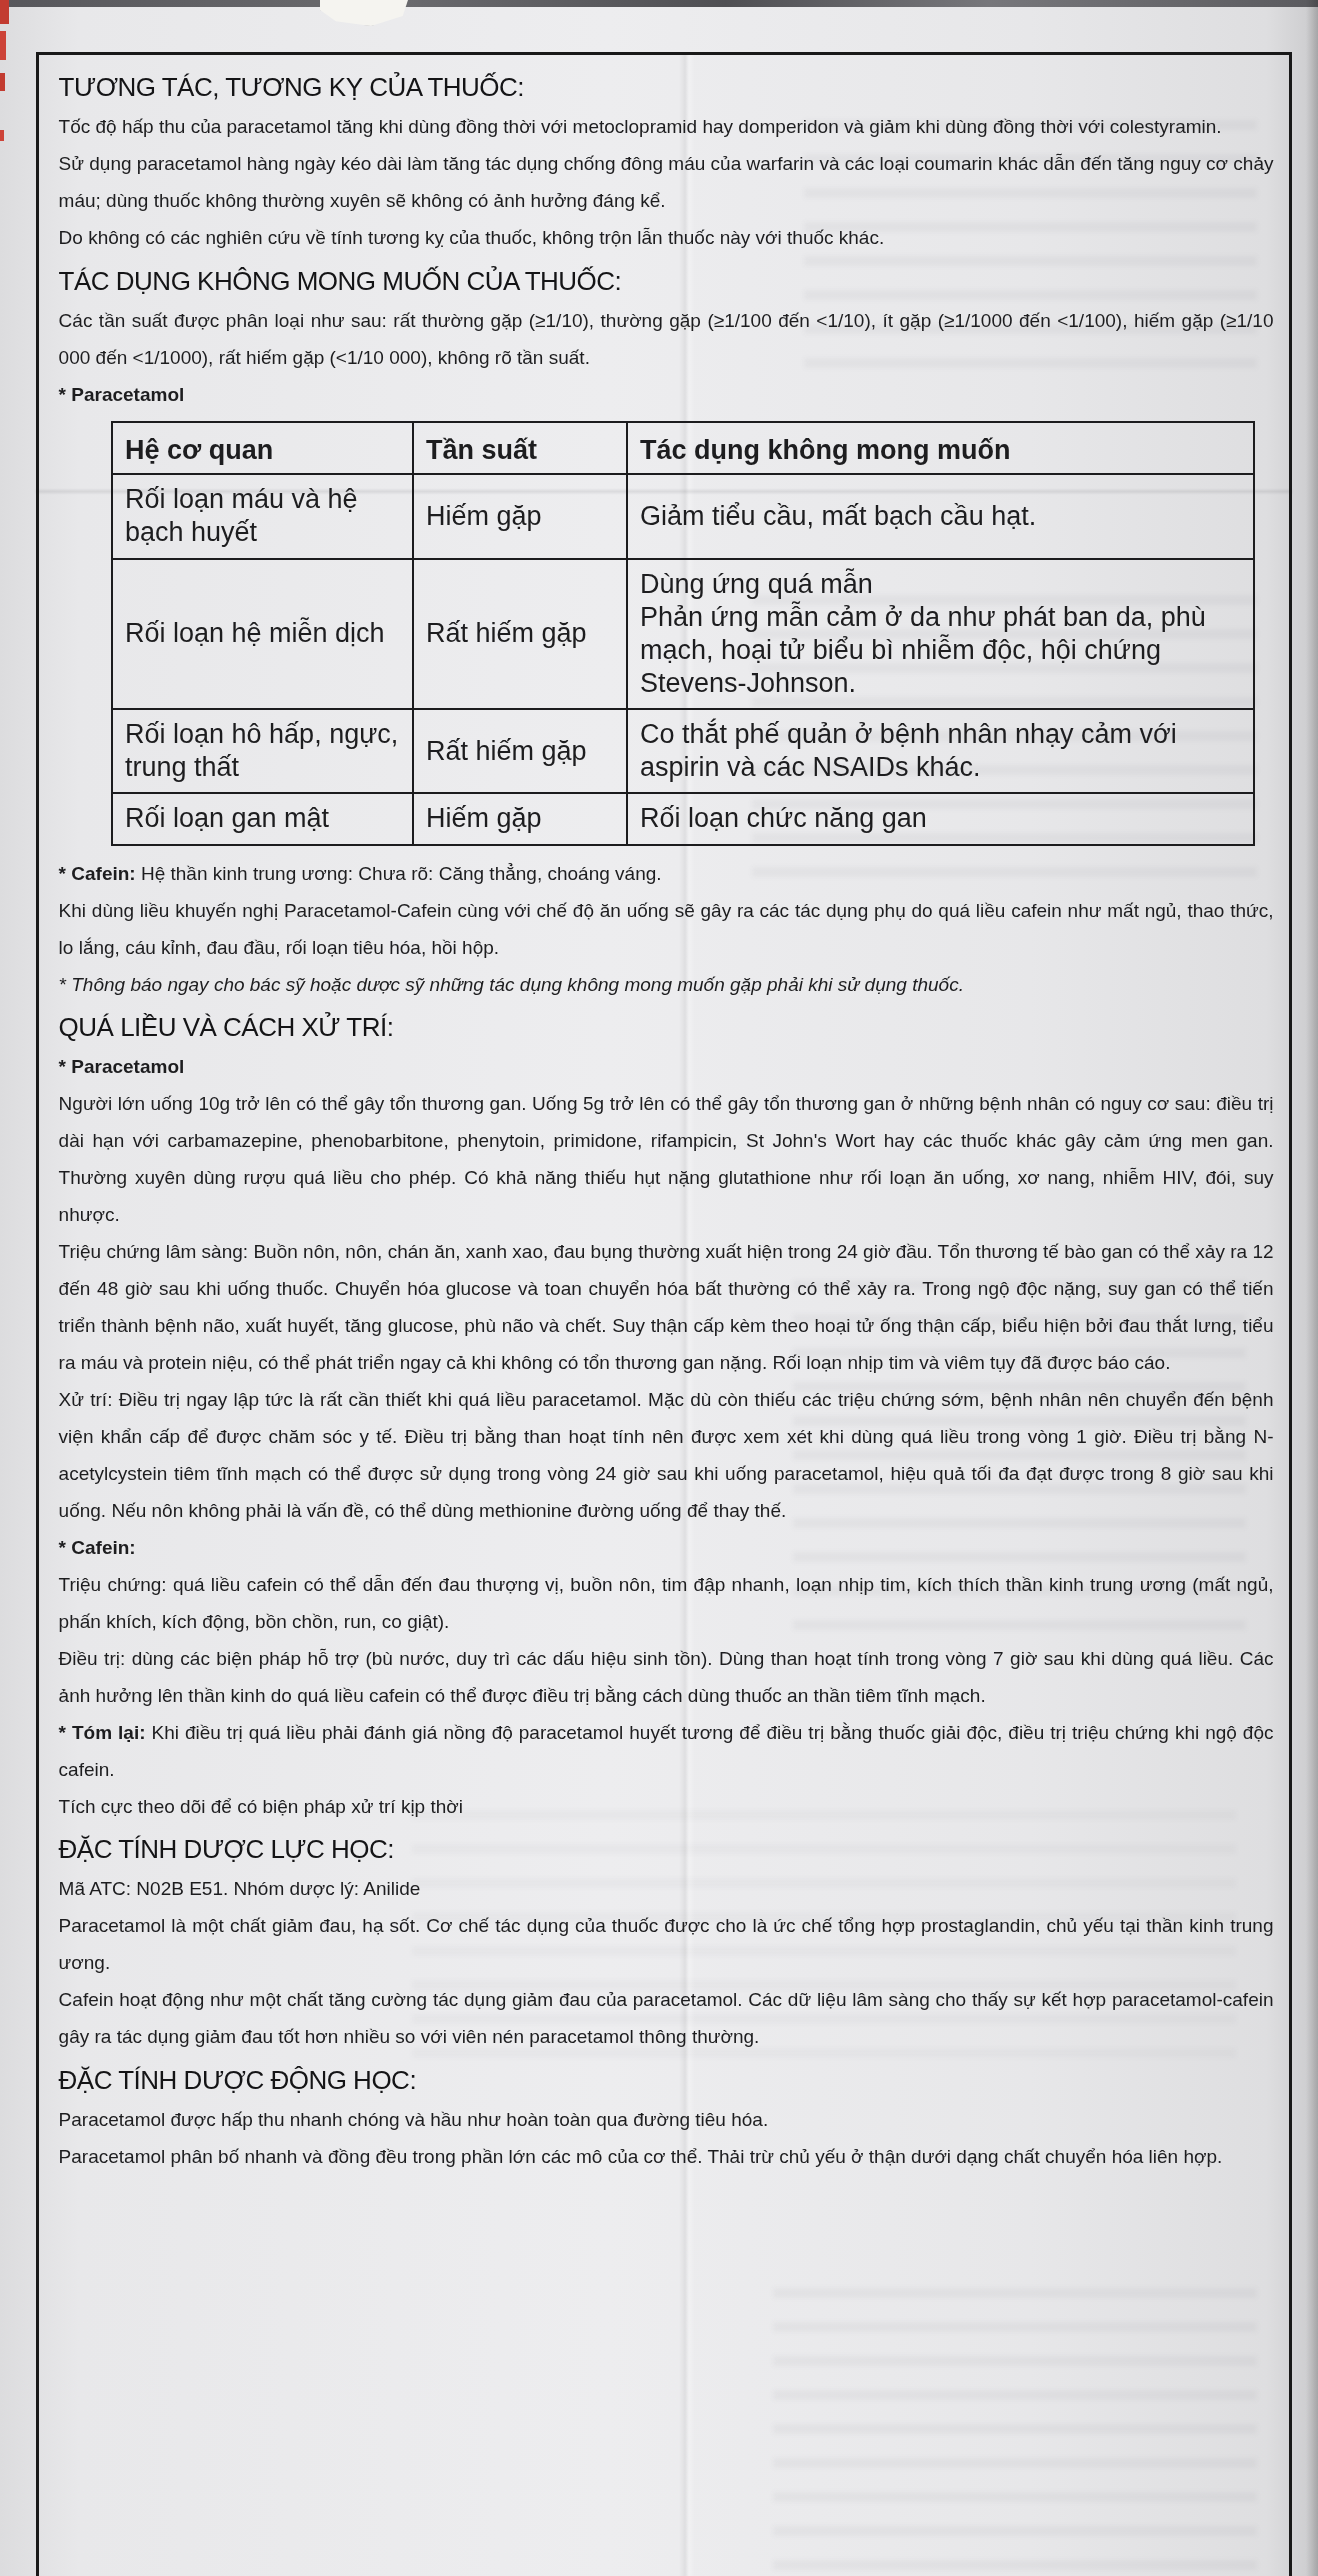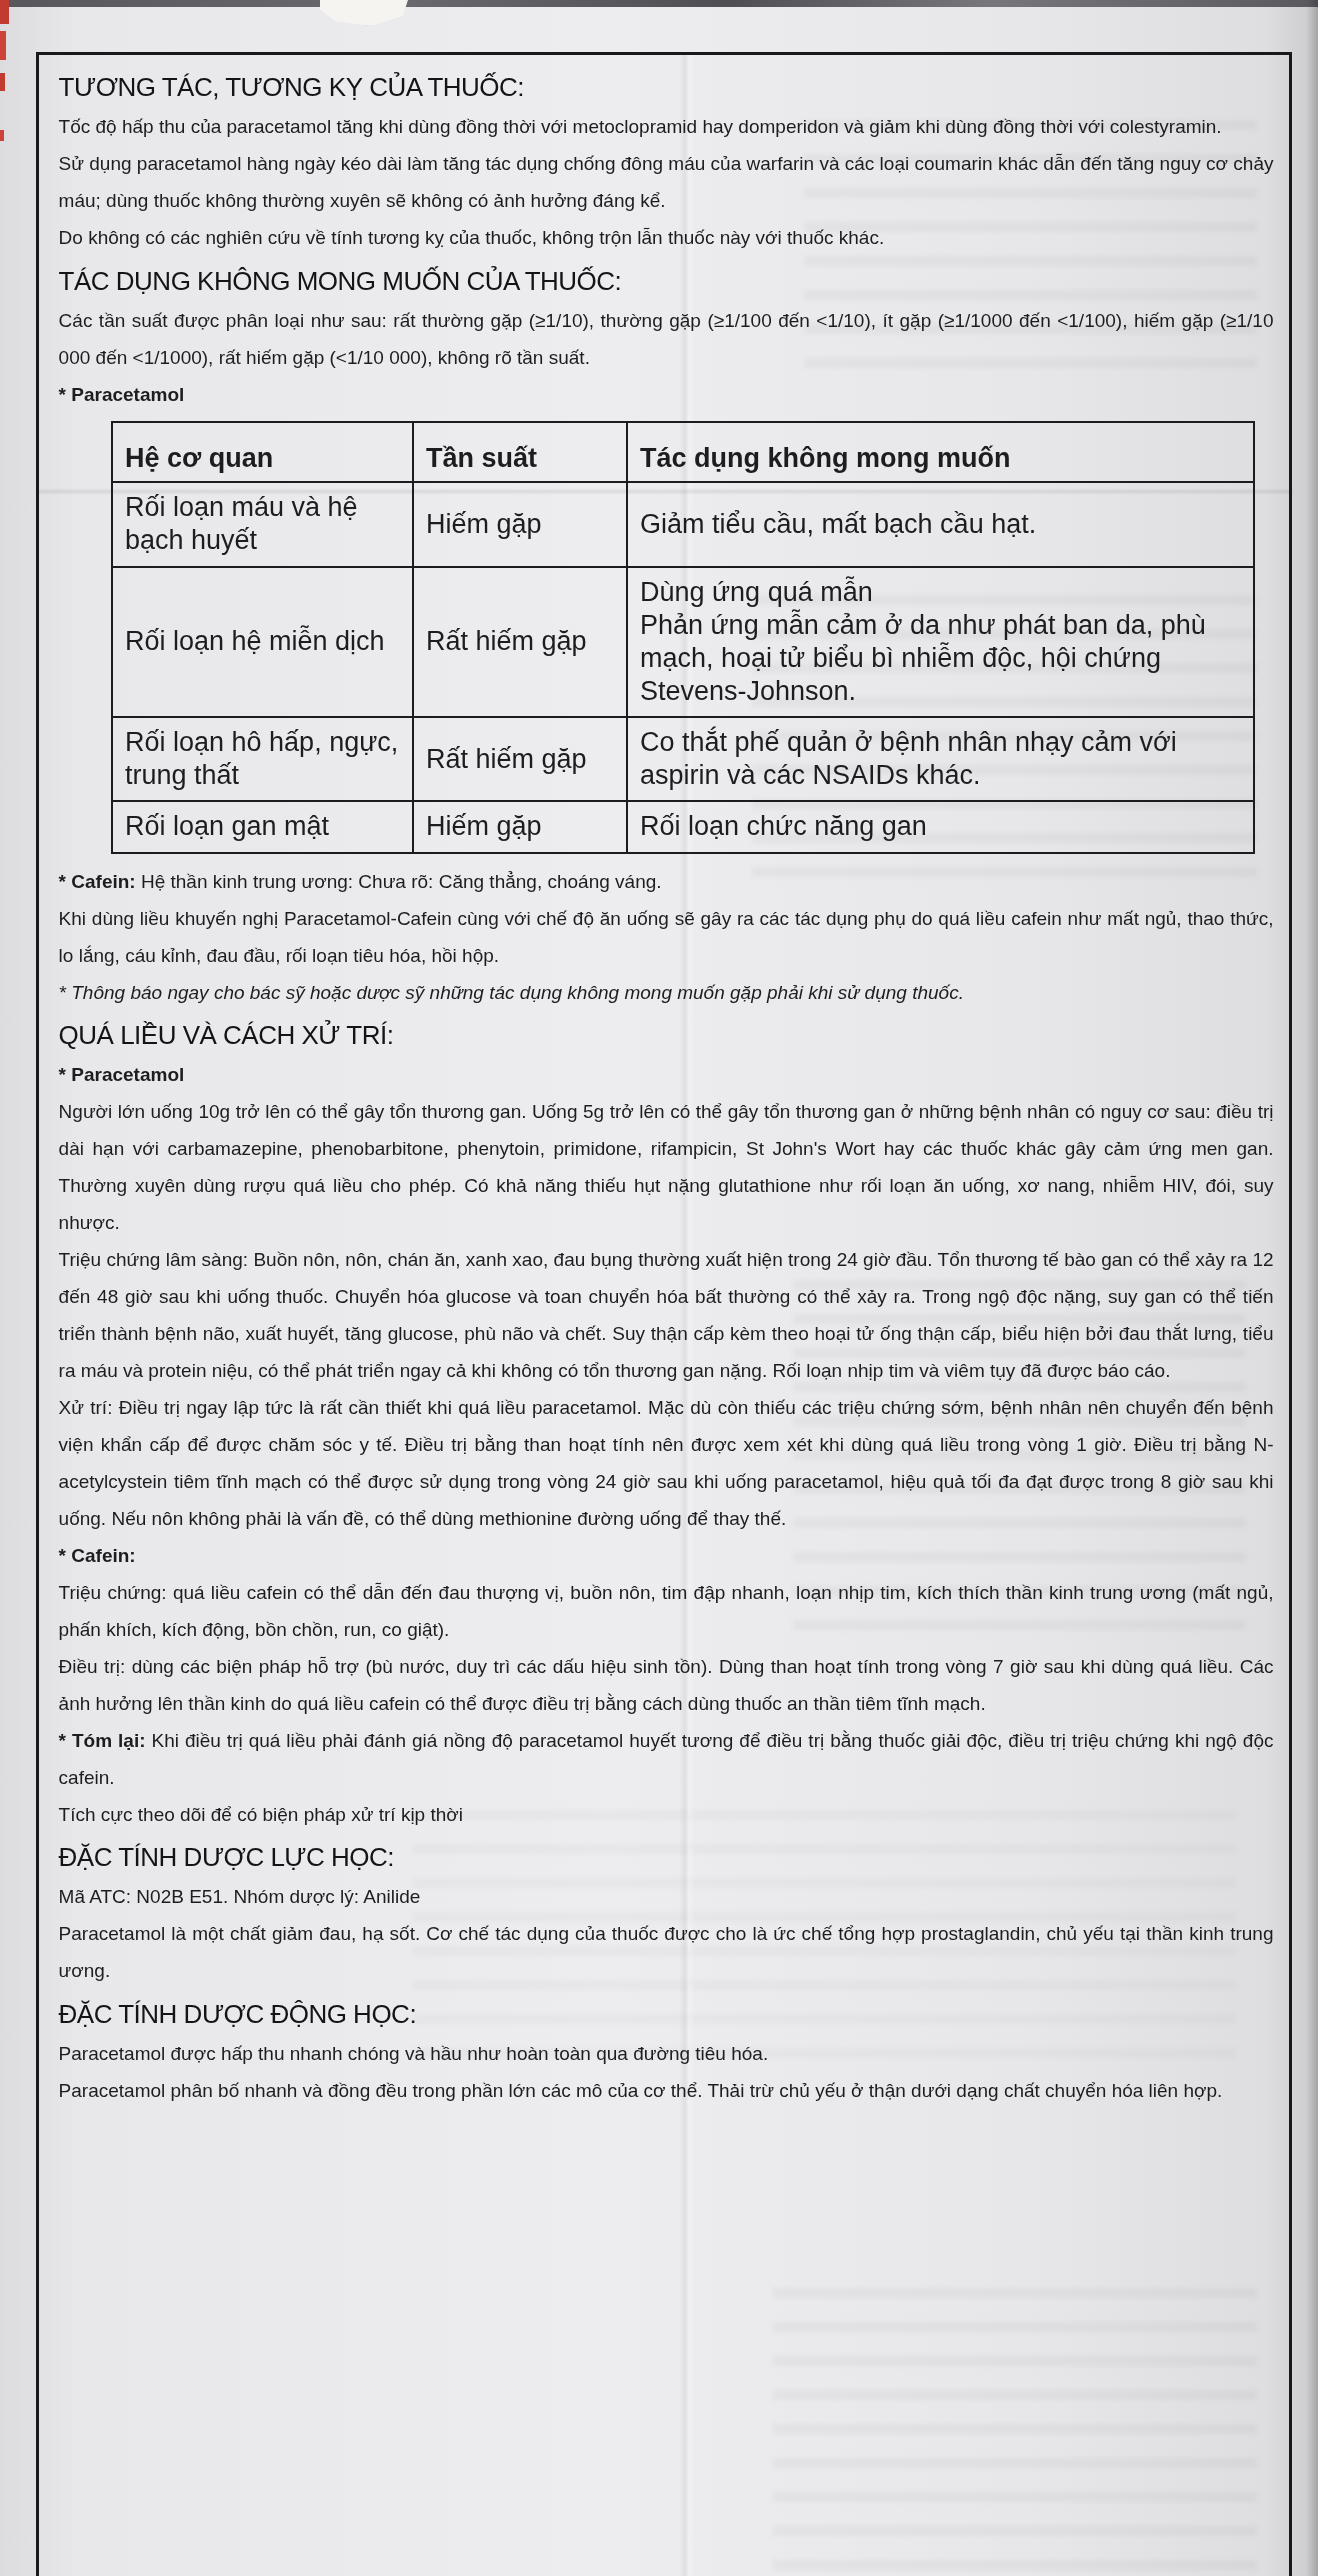--- a/index.html
+++ b/index.html
@@ -39,21 +39,21 @@
   .j{text-align:justify;text-justify:inter-word;}
   .b{font-weight:bold;}
   .i{}
   .notice{font-weight:normal;font-style:italic;}
 
   
   table.adv{border-collapse:collapse;margin:8.2px 0 9.3px 52px;width:1144px;
     border:2.6px solid #1c1c1e;table-layout:fixed;}
   table.adv th, table.adv td{border:2.1px solid #1c1c1e;padding:8.2px 12.4px;font-size:27px;line-height:33px;
     text-align:left;vertical-align:middle;}
-  table.adv th{font-weight:bold;padding-top:19px;padding-bottom:6.2px;border-radius:15px;}
+  table.adv th{font-weight:bold;padding-top:11px;padding-bottom:6.2px;border-radius:15px;}
 </style>
 </head>
 <body>
 
 <div class="canvas">
 
   <div class="scan-top"></div>
   <div class="tape"></div>
   <div class="redmark r1"></div>
   <div class="redmark r2"></div>
@@ -131,20 +131,21 @@
       <p class="j"><span class="i">Xử trí:</span><span> Điều trị ngay lập tức là rất cần thiết khi quá liều paracetamol. Mặc dù còn thiếu các triệu chứng sớm, bệnh nhân nên chuyển đến bệnh viện khẩn cấp để được chăm sóc y tế. Điều trị bằng than hoạt tính nên được xem xét khi dùng quá liều trong vòng 1 giờ. Điều trị bằng N-acetylcystein tiêm tĩnh mạch có thể được sử dụng trong vòng 24 giờ sau khi uống paracetamol, hiệu quả tối đa đạt được trong 8 giờ sau khi uống. Nếu nôn không phải là vấn đề, có thể dùng methionine đường uống để thay thế.</span></p>
       <p class="b">* Cafein:</p>
       <p class="j">Triệu chứng: quá liều cafein có thể dẫn đến đau thượng vị, buồn nôn, tim đập nhanh, loạn nhịp tim, kích thích thần kinh trung ương (mất ngủ, phấn khích, kích động, bồn chồn, run, co giật).</p>
       <p class="j">Điều trị: dùng các biện pháp hỗ trợ (bù nước, duy trì các dấu hiệu sinh tồn). Dùng than hoạt tính trong vòng 7 giờ sau khi dùng quá liều. Các ảnh hưởng lên thần kinh do quá liều cafein có thể được điều trị bằng cách dùng thuốc an thần tiêm tĩnh mạch.</p>
       <p class="j"><span class="b">* Tóm lại:</span><span> Khi điều trị quá liều phải đánh giá nồng độ paracetamol huyết tương để điều trị bằng thuốc giải độc, điều trị triệu chứng khi ngộ độc cafein.</span></p>
       <p class="j">Tích cực theo dõi để có biện pháp xử trí kịp thời</p>
 
       <h2>ĐẶC TÍNH DƯỢC LỰC HỌC:</h2>
       <p class="j">Mã ATC: N02B E51. Nhóm dược lý: Anilide</p>
       <p class="j">Paracetamol là một chất giảm đau, hạ sốt. Cơ chế tác dụng của thuốc được cho là ức chế tổng hợp prostaglandin, chủ yếu tại thần kinh trung ương.</p>
+      <p class="j">Cafein hoạt động như một chất tăng cường tác dụng giảm đau của paracetamol. Các dữ liệu lâm sàng cho thấy sự kết hợp paracetamol-cafein gây ra tác dụng giảm đau tốt hơn nhiều so với viên nén paracetamol thông thường.</p>
 
       <h2>ĐẶC TÍNH DƯỢC ĐỘNG HỌC:</h2>
       <p class="j">Paracetamol được hấp thu nhanh chóng và hầu như hoàn toàn qua đường tiêu hóa.</p>
       <p class="j">Paracetamol phân bố nhanh và đồng đều trong phần lớn các mô của cơ thể. Thải trừ chủ yếu ở thận dưới dạng chất chuyển hóa liên hợp.</p>
 
     </div>
 
   </div>
 
   <div class="edge-r"></div>

